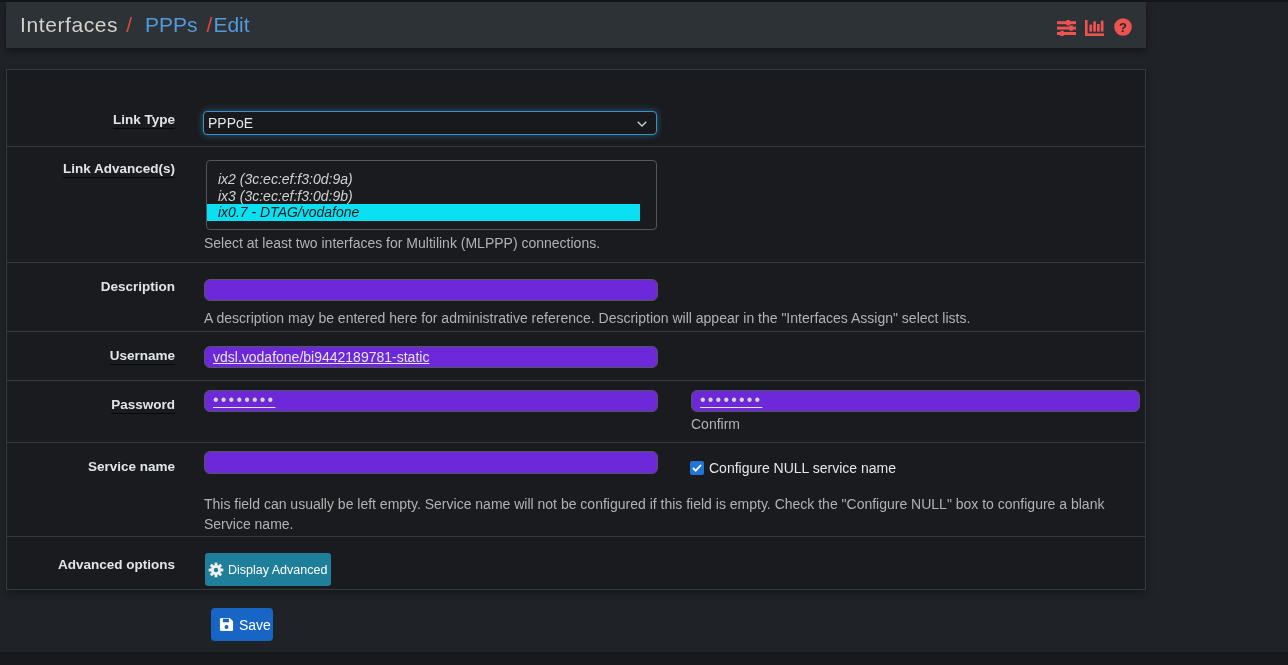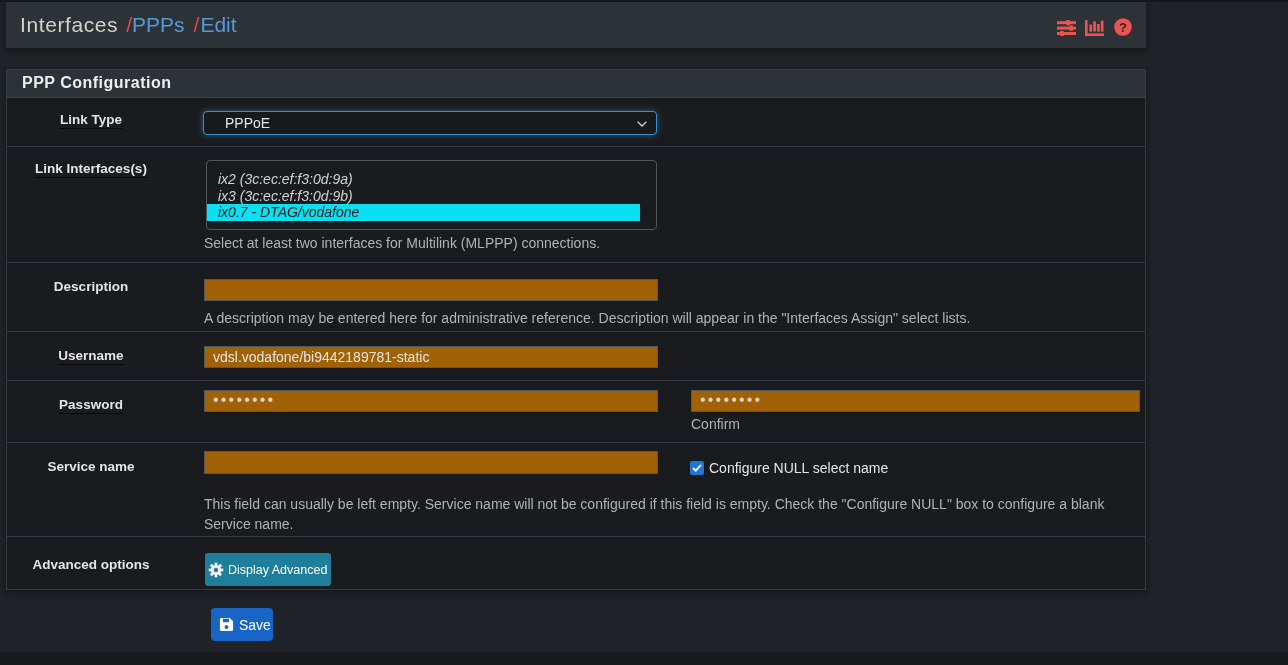--- a/index.html
+++ b/index.html
@@ -19,35 +19,35 @@
 
 #panel { position:absolute; left:6px; top:69px; width:1140px; height:521px;
   background:#191b1e; border:1px solid #343b41; box-shadow:0 3px 7px rgba(0,0,0,0.3); }
 #phead { position:absolute; left:0; top:0; width:100%; height:28px;
   background:#2d3237; border-bottom:1px solid #3a4045; }
 #phead span { position:absolute; left:15px; top:4px; font-size:16px;
   font-weight:bold; color:#eceff0; letter-spacing:0.5px; }
 
 .row { position:absolute; left:0; width:1138px; }
 .rsep { border-bottom:1px solid #343a3f; }
-.lbl { position:absolute; left:0; width:168px; text-align:center;
+.lbl { position:absolute; left:0; width:168px; text-align:right;
   font-size:13.5px; font-weight:bold; color:#e2e5e7; line-height:17px; }
 .req { border-bottom:1px solid #090909; padding-bottom:1px; }
 .help { position:absolute; left:197px; font-size:14px; color:#b2b2b2;
   line-height:20px; }
-.inp { position:absolute; background:#a16207; border:1px solid #50575d;
-  border-radius:0; font-size:14px; color:#e4e4e4; line-height:20px;
-  padding-left:8px; }
+.inp { position:absolute; background:#6d28d9; border:1px solid #50575d;
+  border-radius:6px; font-size:14px; color:#e4e4e4; line-height:20px;
+  padding-left:8px;text-decoration:underline; }
 .dots { font-size:16px; letter-spacing:2.2px; color:#d9d4cc; position:relative; top:-1.5px; }
 
 
 #ltsel { position:absolute; left:196px; top:13px; width:454px; height:24px;
   background:#17191c; border:1px solid #3a8fc7; border-radius:4px;
   box-shadow:0 0 7px rgba(62,145,200,0.55); color:#e6e6e6; font-size:14px;
-  line-height:22px; padding-left:21px; }
+  line-height:22px; padding-left:4px; }
 #ltsel svg { position:absolute; right:9px; top:9px; }
 
 
 #lbox { position:absolute; left:199px; top:13px; width:451px; height:70px;
   background:#191b1e; border:1px solid #50575d; border-radius:4px;
   font-size:14px; color:#d2d2d2; overflow:hidden; }
 #lbox { padding-top:10px;font-style:italic; }
 #lbox .opt { height:16.7px; line-height:16.7px; padding-left:11px; }
 #lbox .sel { background:#0ae0f2; color:#1a1a1a; margin-right:16px; }
 
@@ -66,21 +66,21 @@
   color:#e6e6e6; }
 
 #footer { position:absolute; left:0; top:652px; width:1288px; height:13px;
   background:#17191c; }
 </style>
 </head>
 <body>
 <div id="page">
   <div style="position:absolute;left:0;top:0;width:1288px;height:2px;background:#141619;"></div>
   <div id="topbar">
-    <div id="crumb"><span style="letter-spacing:0.6px">Interfaces</span><span class="sep" style="margin-left:8px">/</span><a style="">PPPs</a><span class="sep" style="margin-left:9px">/</span><a style="margin-left:1px">Edit</a></div>
+    <div id="crumb"><span style="letter-spacing:0.6px">Interfaces</span><span class="sep" style="margin-left:8px">/</span><a style="margin-left:13px">PPPs</a><span class="sep" style="margin-left:9px">/</span><a style="margin-left:1px">Edit</a></div>
     <div id="icons">
       <svg width="19" height="16" viewBox="0 0 19 16" style="margin-right:9px">
         <g fill="#ef5351">
           <rect x="0" y="1.2" width="19" height="3"></rect>
           <rect x="9.5" y="0" width="3.3" height="5.4"></rect>
           <rect x="0" y="6.6" width="19" height="3"></rect>
           <rect x="12.5" y="5.4" width="3.3" height="5.4"></rect>
           <rect x="0" y="12" width="19" height="3"></rect>
           <rect x="3.4" y="10.8" width="3.3" height="5.4"></rect>
         </g>
@@ -96,35 +96,32 @@
         </g>
       </svg>
       <svg width="18" height="18" viewBox="0 0 18 18">
         <circle cx="9" cy="9" r="8.8" fill="#ef5351"></circle>
         <text x="9" y="13.6" text-anchor="middle" font-size="13" font-weight="bold" fill="#23282c" font-family="Liberation Sans">?</text>
       </svg>
     </div>
   </div>
 
   <div id="panel">
-    <div id="phead">
-        <span>PPP Configuration</span>
-      </div>
 
     <div class="row rsep" style="top:28px; height:49px;">
       <div class="lbl" style="top:13px;"><span class="req">Link Type</span></div>
       <div id="ltsel">PPPoE
         <svg width="10" height="6" viewBox="0 0 10 6">
             <path d="M0.7 0.7 L5 5 L9.3 0.7" stroke="#c9cccf" stroke-width="1.4" fill="none"></path>
           </svg>
       </div>
     </div>
 
     <div class="row rsep" style="top:77px; height:116px;">
-      <div class="lbl" style="top:13px;"><span class="req">Link Interfaces(s)</span></div>
+      <div class="lbl" style="top:13px;"><span class="req">Link Advanced(s)</span></div>
       <div id="lbox">
         <div class="opt">ix2 (3c:ec:ef:f3:0d:9a)</div>
         <div class="opt">ix3 (3c:ec:ef:f3:0d:9b)</div>
         <div class="opt sel">ix0.7 - DTAG/vodafone</div>
       </div>
       <div class="help" style="top:86px;">Select at least two interfaces for Multilink (MLPPP) connections.</div>
     </div>
 
     <div class="row rsep" style="top:193px; height:69px;">
       <div class="lbl" style="top:15px;">Description</div>
@@ -145,21 +142,21 @@
     </div>
 
     <div class="row rsep" style="top:373px; height:94px;">
       <div class="lbl" style="top:15px;">Service name</div>
       <div class="inp" style="left:197px; top:8px; width:454px; height:23px;"></div>
       <div id="cbx">
         <svg width="12" height="12" viewBox="0 0 12 12" style="position:absolute;left:1px;top:1px;">
             <path d="M2 6 L4.7 8.7 L10 3" stroke="#fff" stroke-width="1.8" fill="none"></path>
           </svg>
       </div>
-      <div id="cbxl">Configure NULL select name</div>
+      <div id="cbxl">Configure NULL service name</div>
       <div class="help" style="top:51px;">This field can usually be left empty. Service name will not be configured if this field is empty. Check the "Configure NULL" box to configure a blank<br>Service name.</div>
     </div>
 
     <div class="row" style="top:467px; height:53px;">
       <div class="lbl" style="top:19px;">Advanced options</div>
       <div class="btn" id="btnadv">
         <svg width="16" height="16" viewBox="0 0 16 16" style="margin:0 4px 0 3px;">
           <g fill="#f2f2f2">
             <circle cx="8" cy="8" r="5.1"></circle>
             <rect x="6.6" y="0.7" width="2.8" height="3.5"></rect>

